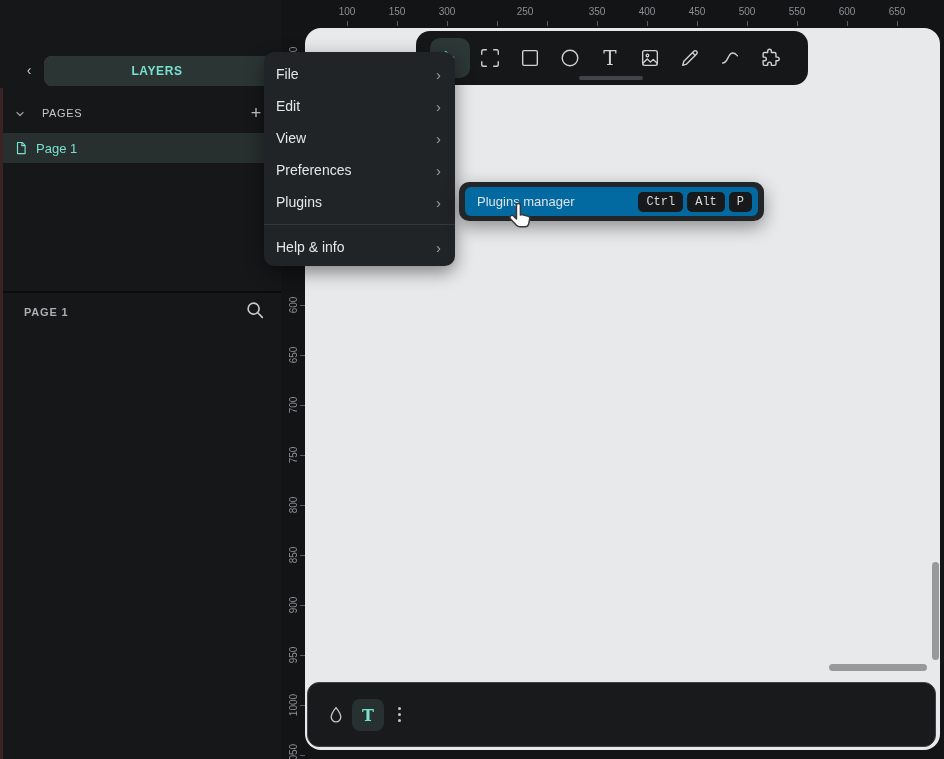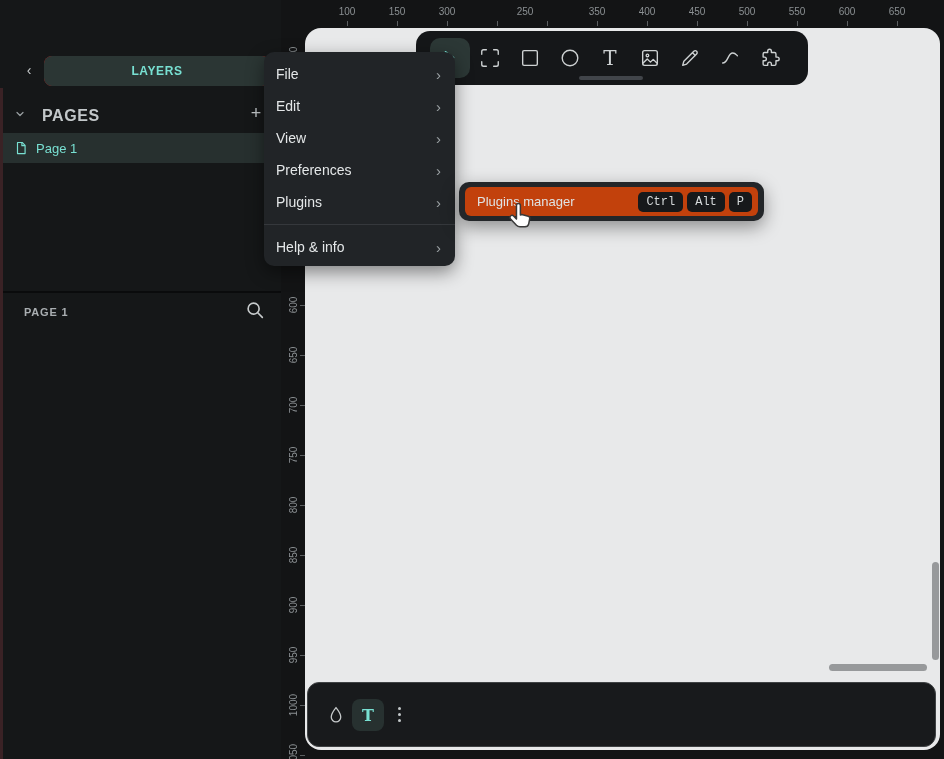--- a/index.html
+++ b/index.html
@@ -23,21 +23,21 @@
   .kebab i { width:3px; height:3px; border-radius:50%; background:#c3c8ca; }
   #file-menu-btn { position:absolute; left:251px; top:21px; padding:2px; }
 
   #tabs-row { position:absolute; left:0; top:56px; width:281px; height:32px; display:flex; align-items:center; }
   #collapse-btn { position:absolute; left:20px; top:6px; width:18px; height:20px; color:#c8cccd; font-size:14px; text-align:center; cursor:pointer; }
   #tab-group { position:absolute; left:44px; top:0; width:226px; height:30px; display:flex; background:#b91c1c; border-radius:8px;gap:30px; }
   .tab { flex:1; display:flex; align-items:center; justify-content:center; font-size:12px; font-weight:bold; letter-spacing:.6px; color:#b9bec0; border-radius:8px; cursor:pointer; }
   .tab.active { background:#2b3634; color:#78e0d2; }
 
   #pages-header { position:absolute; left:0; top:102px; width:281px; height:24px; }
-  #pages-title { position:absolute; left:30px; top:5px; font-size:16px; font-weight:bold; letter-spacing:.6px; color:#c3c8ca;padding-left:12px; }
+  #pages-title { position:absolute; left:30px; top:5px; font-size:11px; font-weight:normal; letter-spacing:.6px; color:#c3c8ca;padding-left:12px; }
   #pages-chevron { position:absolute; left:14px; top:6px; width:12px; height:12px; color:#9aa0a3; }
   #add-page-btn { position:absolute; left:244px; top:-1px; width:24px; height:24px; font-size:18px; color:#c3c8ca; text-align:center; line-height:24px; cursor:pointer; }
 
   #page-row { position:absolute; left:0; top:133px; width:281px; height:30px; background:#27302f; display:flex; align-items:center; cursor:pointer; }
   #page-row .picon { margin-left:14px; width:14px; height:16px; }
   #page-row .plabel { margin-left:8px; font-size:13px; color:#78e0d2; }
 
   #layers-divider { position:absolute; left:0; top:291px; width:281px; height:2px; background:#0a0b0c; }
   #layers-header { position:absolute; left:0; top:293px; width:281px; height:40px; }
   #layers-title { position:absolute; left:24px; top:13px; font-size:11px; font-weight:bold; letter-spacing:.8px; color:#a9aeb1; }
@@ -68,21 +68,21 @@
   
   #main-menu { position:absolute; left:264px; top:52px; width:191px; height:214px; background:#212427; border-radius:10px;
                box-shadow:0 6px 18px rgba(0,0,0,.45); z-index:10; padding-top:6px; }
   .menu-item { position:relative; height:32px; display:flex; align-items:center; padding:0 14px 0 12px; font-size:14px; color:#e4e7e8; cursor:pointer; }
   .menu-item .chev { margin-left:auto; color:#9aa0a3; font-size:15px; }
   #menu-separator { height:1px; background:#35383c; margin:6px 0; }
 
   
   #submenu { position:absolute; left:459px; top:182px; width:305px; height:39px; background:#232629; border-radius:10px;
              box-shadow:0 6px 18px rgba(0,0,0,.4); z-index:10; padding:5px 6px; }
-  #submenu-row { height:29px; background:#c2410c; border-radius:6px; display:flex; align-items:center; padding:0 6px 0 12px; cursor:pointer; }
+  #submenu-row { height:29px; background:#0369a1; border-radius:6px; display:flex; align-items:center; padding:0 6px 0 12px; cursor:pointer; }
   #submenu-label { font-size:13px; color:#dfe3e4; }
   #shortcut { margin-left:auto; display:flex; gap:4px;font-family:Liberation Mono, monospace; }
   .key-badge { background:#17191b; color:#d6dadb; font-size:12px; border-radius:5px; padding:3px 8px; }
 
   #hand-cursor { position:absolute; left:505px; top:202px; width:28px; height:30px; z-index:12; }
 
   
   #bottom-bar { position:absolute; left:307px; top:682px; width:629px; height:65px; background:#181a1c; border:1px solid #3f4244;
                 border-radius:12px; z-index:6; }
   #color-style-btn { position:absolute; left:17px; top:21px; width:22px; height:22px; cursor:pointer; }

